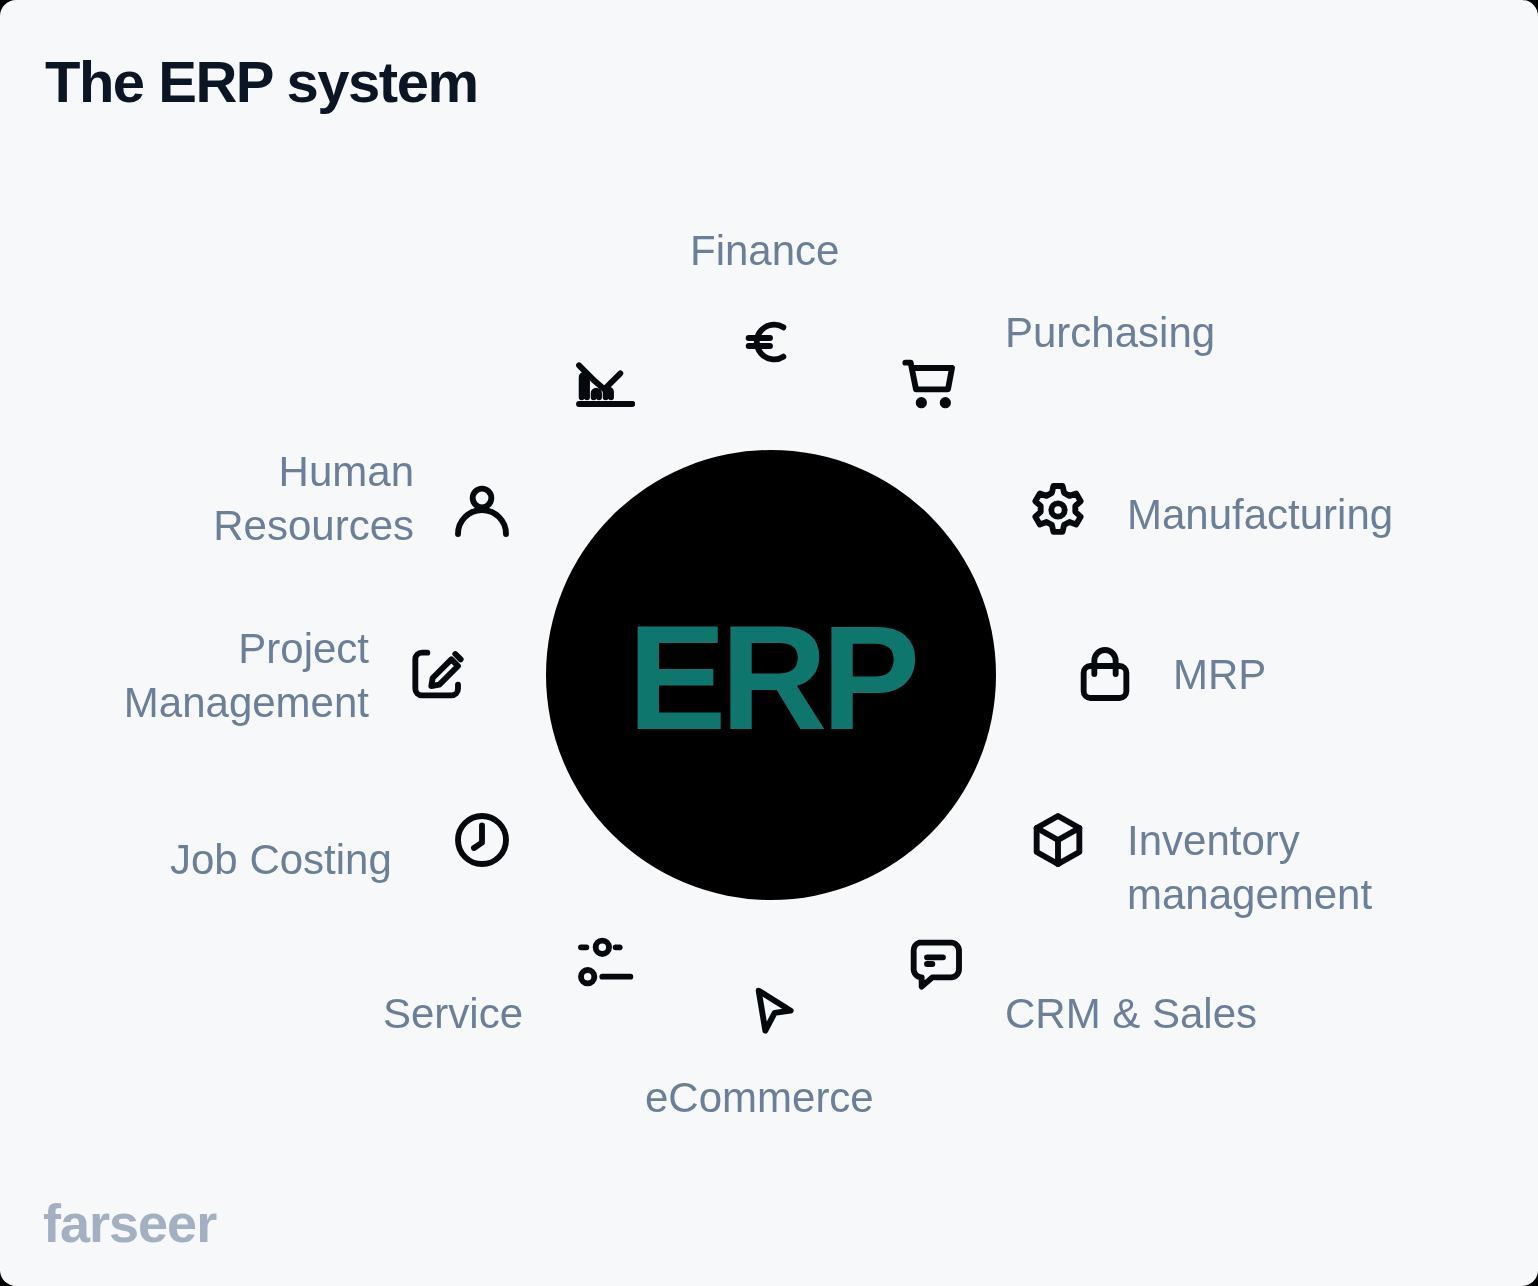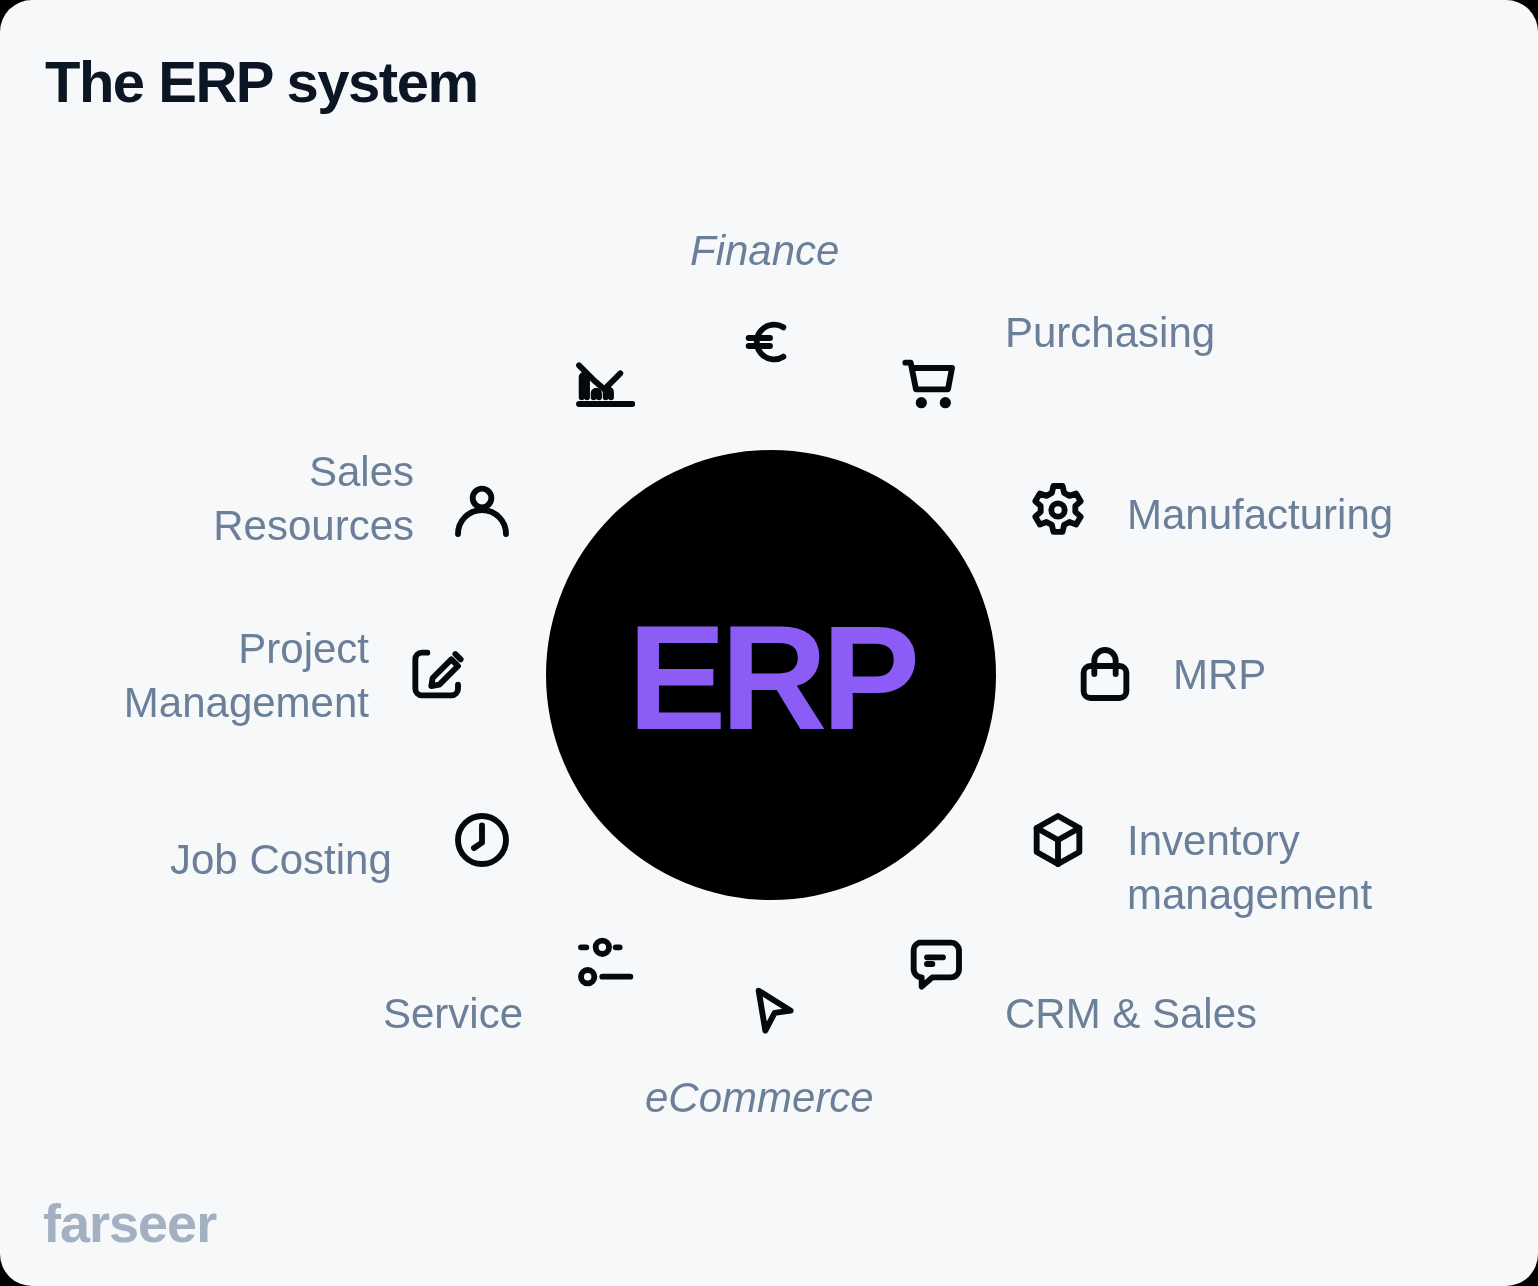--- a/index.html
+++ b/index.html
@@ -1,23 +1,23 @@
 <!DOCTYPE html>
 <html><head>
 <meta charset="utf-8">
 <style>
   html, body { margin:0; padding:0; background:#000; }
   body { width:1538px; height:1286px; position:relative; overflow:hidden; font-family:"Liberation Sans", sans-serif; }
-  .card { position:absolute; left:0; top:0; width:1538px; height:1286px; background:#f6f8fa; border-radius:32px; }
+  .card { position:absolute; left:0; top:0; width:1538px; height:1286px; background:#f6f8fa; border-radius:16px; }
   .title { position:absolute; left:45px; top:48px; font-size:58px; font-weight:700; color:#0b1524; letter-spacing:-1.5px; }
   .hub { position:absolute; left:546px; top:450px; width:450px; height:450px; border-radius:50%; background:#000; display:flex; align-items:center; justify-content:center; }
-  .hub span { color:#8b5cf6; font-size:148px; font-weight:700; letter-spacing:-6px; margin-top:6px; }
+  .hub span { color:#0f766e; font-size:148px; font-weight:700; letter-spacing:-6px; margin-top:6px; }
   .label { position:absolute; font-size:42px; color:#6b7f99; line-height:54px; white-space:nowrap; }
   .label.r { text-align:right; }
-  .label.c { text-align:left;font-style:italic; }
+  .label.c { text-align:left; }
   .icon { position:absolute; width:64px; height:64px; }
   .icon svg { width:100%; height:100%; fill:none; stroke:#05080c; stroke-width:2.2; stroke-linecap:round; stroke-linejoin:round; }
   .logo { position:absolute; left:43px; top:1192px; font-size:54px; font-weight:700; color:#a3b0c2; letter-spacing:-1px; }
 </style>
 </head>
 <body>
 
 <div class="card">
   <div class="title">The ERP system</div>
 
@@ -108,21 +108,21 @@
   </div>
   <div class="icon" style="left:406px;top:642px;">
     <svg viewBox="0 0 24 24">
         <path d="M8 4H6a2.5 2.5 0 0 0-2.5 2.5v11A2.5 2.5 0 0 0 6 20h11a2.5 2.5 0 0 0 2.5-2.5v-1.5"></path>
         <path d="M17 6.5l-7 7-.5 3 3-.5 7-7z"></path>
         <path d="M18.5 4.5l2 2"></path>
       </svg>
   </div>
 
   <div class="label r" style="left:202px;top:445px;width:212px;">
-    <div>Sales</div>
+    <div>Human</div>
     <div>Resources</div>
   </div>
   <div class="icon" style="left:450px;top:478px;">
     <svg viewBox="0 0 24 24">
         <circle cx="12" cy="7.5" r="3.5"></circle>
         <path d="M3 21a9 9 0 0 1 18 0"></path>
       </svg>
   </div>
 
   <div class="icon" style="left:571px;top:352px;">

